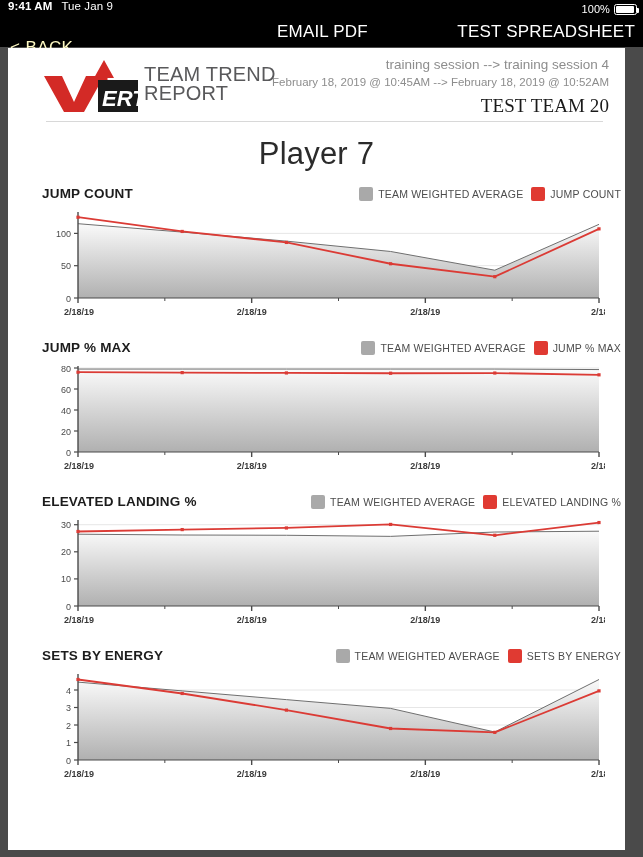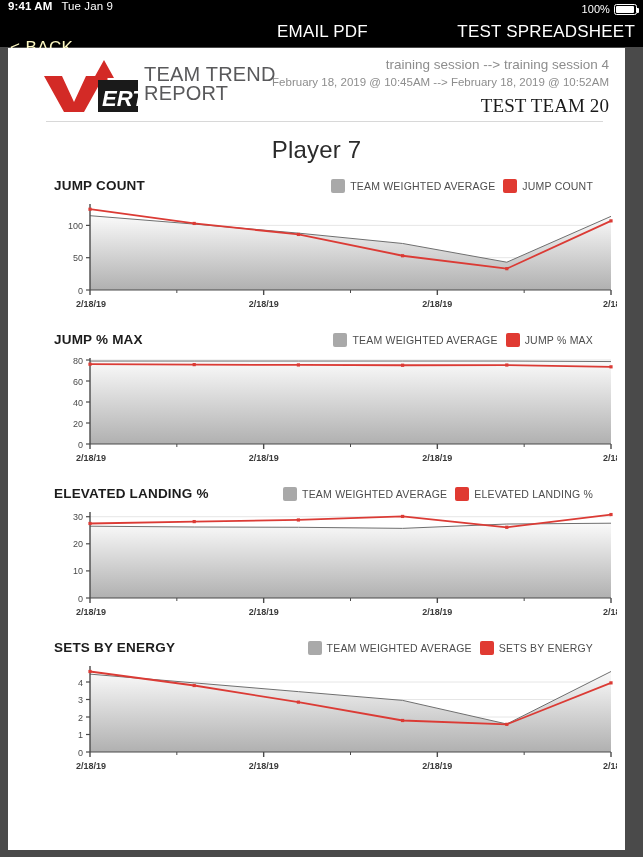--- a/index.html
+++ b/index.html
@@ -65,26 +65,26 @@
   }
 
   .hdr-right { position: absolute; right: 16px; top: 8px; text-align: right; }
   .hdr-session { font-size: 13.5px; color: #8d8d8d; line-height: 17px; }
   .hdr-dates   { font-size: 11.5px; color: #8d8d8d; line-height: 17px; margin-top: 1px; }
   .hdr-team    { font-size: 19px; color: #1a1a1a; line-height: 24px; margin-top: 3px; letter-spacing: .1px; font-family: Liberation Serif, serif; }
 
   .hrule { position: absolute; left: 38px; right: 22px; top: 73px; height: 1px; background: #d8d8d8; }
 
   .player-title {
-    text-align: center; font-size: 24px; color: #2b2b2b;
+    text-align: center; font-size: 31px; color: #2b2b2b;
     margin-top: 12px; font-weight: 400; letter-spacing: .2px;
   }
 
   
-  .chart-block { position: relative; margin: 0 0 0 12px; padding: 14px 32px 0 34px; }
+  .chart-block { position: relative; margin: 0 0 0 0; padding: 14px 4px 0 34px; }
   .chart-top { position: relative; height: 20px; }
   .chart-title {
     font-size: 13.5px; font-weight: bold; color: #1c1c1c; letter-spacing: .2px;
   }
   .legend { position: absolute; right: 0; top: 1px; display: flex; align-items: center; gap: 8px; }
   .lg-item { display: flex; align-items: center; gap: 5px; }
   .lg-sw { width: 14px; height: 14px; border-radius: 2px; display: block; }
   .lg-label { font-size: 10.5px; color: #4d4d4d; letter-spacing: .2px; }
 
   .plot { position: relative; width: 563px; }

